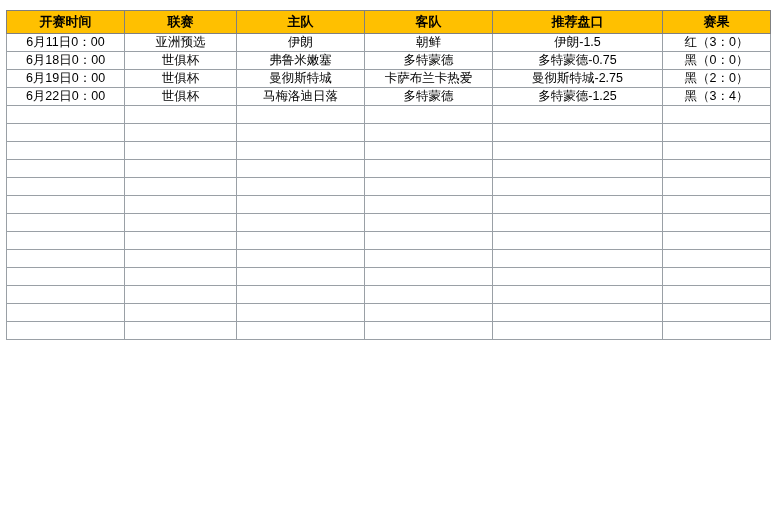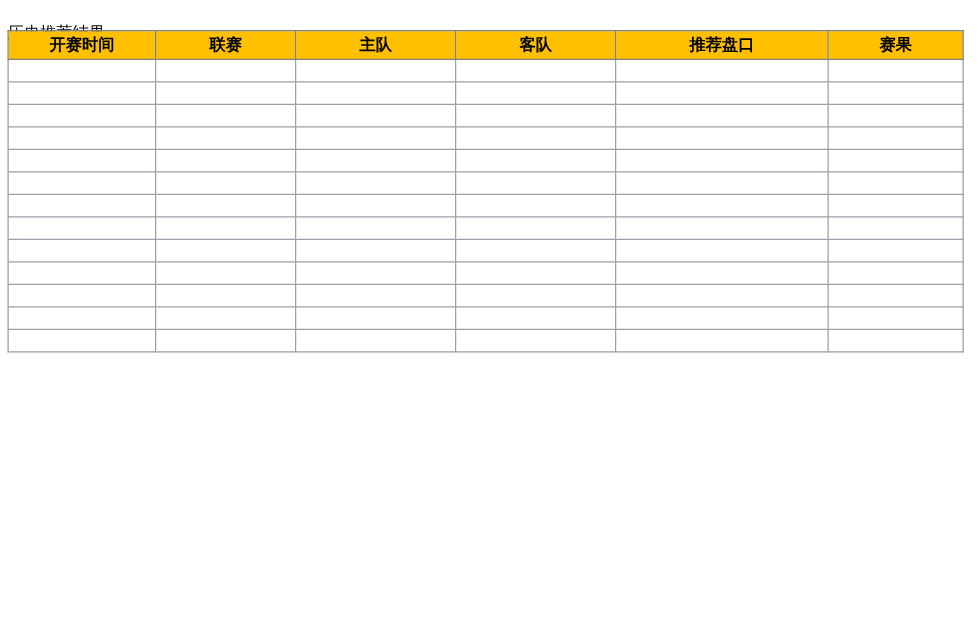--- a/index.html
+++ b/index.html
@@ -22,21 +22,21 @@
   .title-bar {
     height: 24px;
     padding: 17px 0 0 6px;
     font-size: 13px;
     color: #000000;
     box-sizing: border-box;
   }
   .sheet {
     position: absolute;
     left: 6px;
-    top: 24px;
+    top: 10px;
     width: 764px;
     border-collapse: collapse;
     table-layout: fixed;
   }
   .sheet td, .sheet th {
     border: 1px solid #9aa0a6;
     height: 17px;
     padding: 0 2px;
     font-size: 12.5px;
     text-align: center;
@@ -85,20 +85,52 @@
       <tr>
         <th>开赛时间</th>
         <th>联赛</th>
         <th>主队</th>
         <th>客队</th>
         <th>推荐盘口</th>
         <th>赛果</th>
       </tr>
     </thead>
     <tbody>
+        <tr>
+          <td>6月11日0：00</td>
+          <td>亚洲预选</td>
+          <td>伊朗</td>
+          <td>朝鲜</td>
+          <td>伊朗-1.5</td>
+          <td class="res-red">红（3：0）</td>
+        </tr>
+        <tr>
+          <td>6月18日0：00</td>
+          <td>世俱杯</td>
+          <td>弗鲁米嫩塞</td>
+          <td>多特蒙德</td>
+          <td>多特蒙德-0.75</td>
+          <td class="res-black">黑（0：0）</td>
+        </tr>
+        <tr>
+          <td>6月19日0：00</td>
+          <td>世俱杯</td>
+          <td>曼彻斯特城</td>
+          <td>卡萨布兰卡热爱</td>
+          <td>曼彻斯特城-2.75</td>
+          <td class="res-black">黑（2：0）</td>
+        </tr>
+        <tr>
+          <td>6月22日0：00</td>
+          <td>世俱杯</td>
+          <td>马梅洛迪日落</td>
+          <td>多特蒙德</td>
+          <td>多特蒙德-1.25</td>
+          <td class="res-black">黑（3：4）</td>
+        </tr>
         <tr class="empty-row">
           <td>&nbsp;</td>
           <td>&nbsp;</td>
           <td>&nbsp;</td>
           <td>&nbsp;</td>
           <td>&nbsp;</td>
           <td>&nbsp;</td>
         </tr>
         <tr class="empty-row">
           <td>&nbsp;</td>

